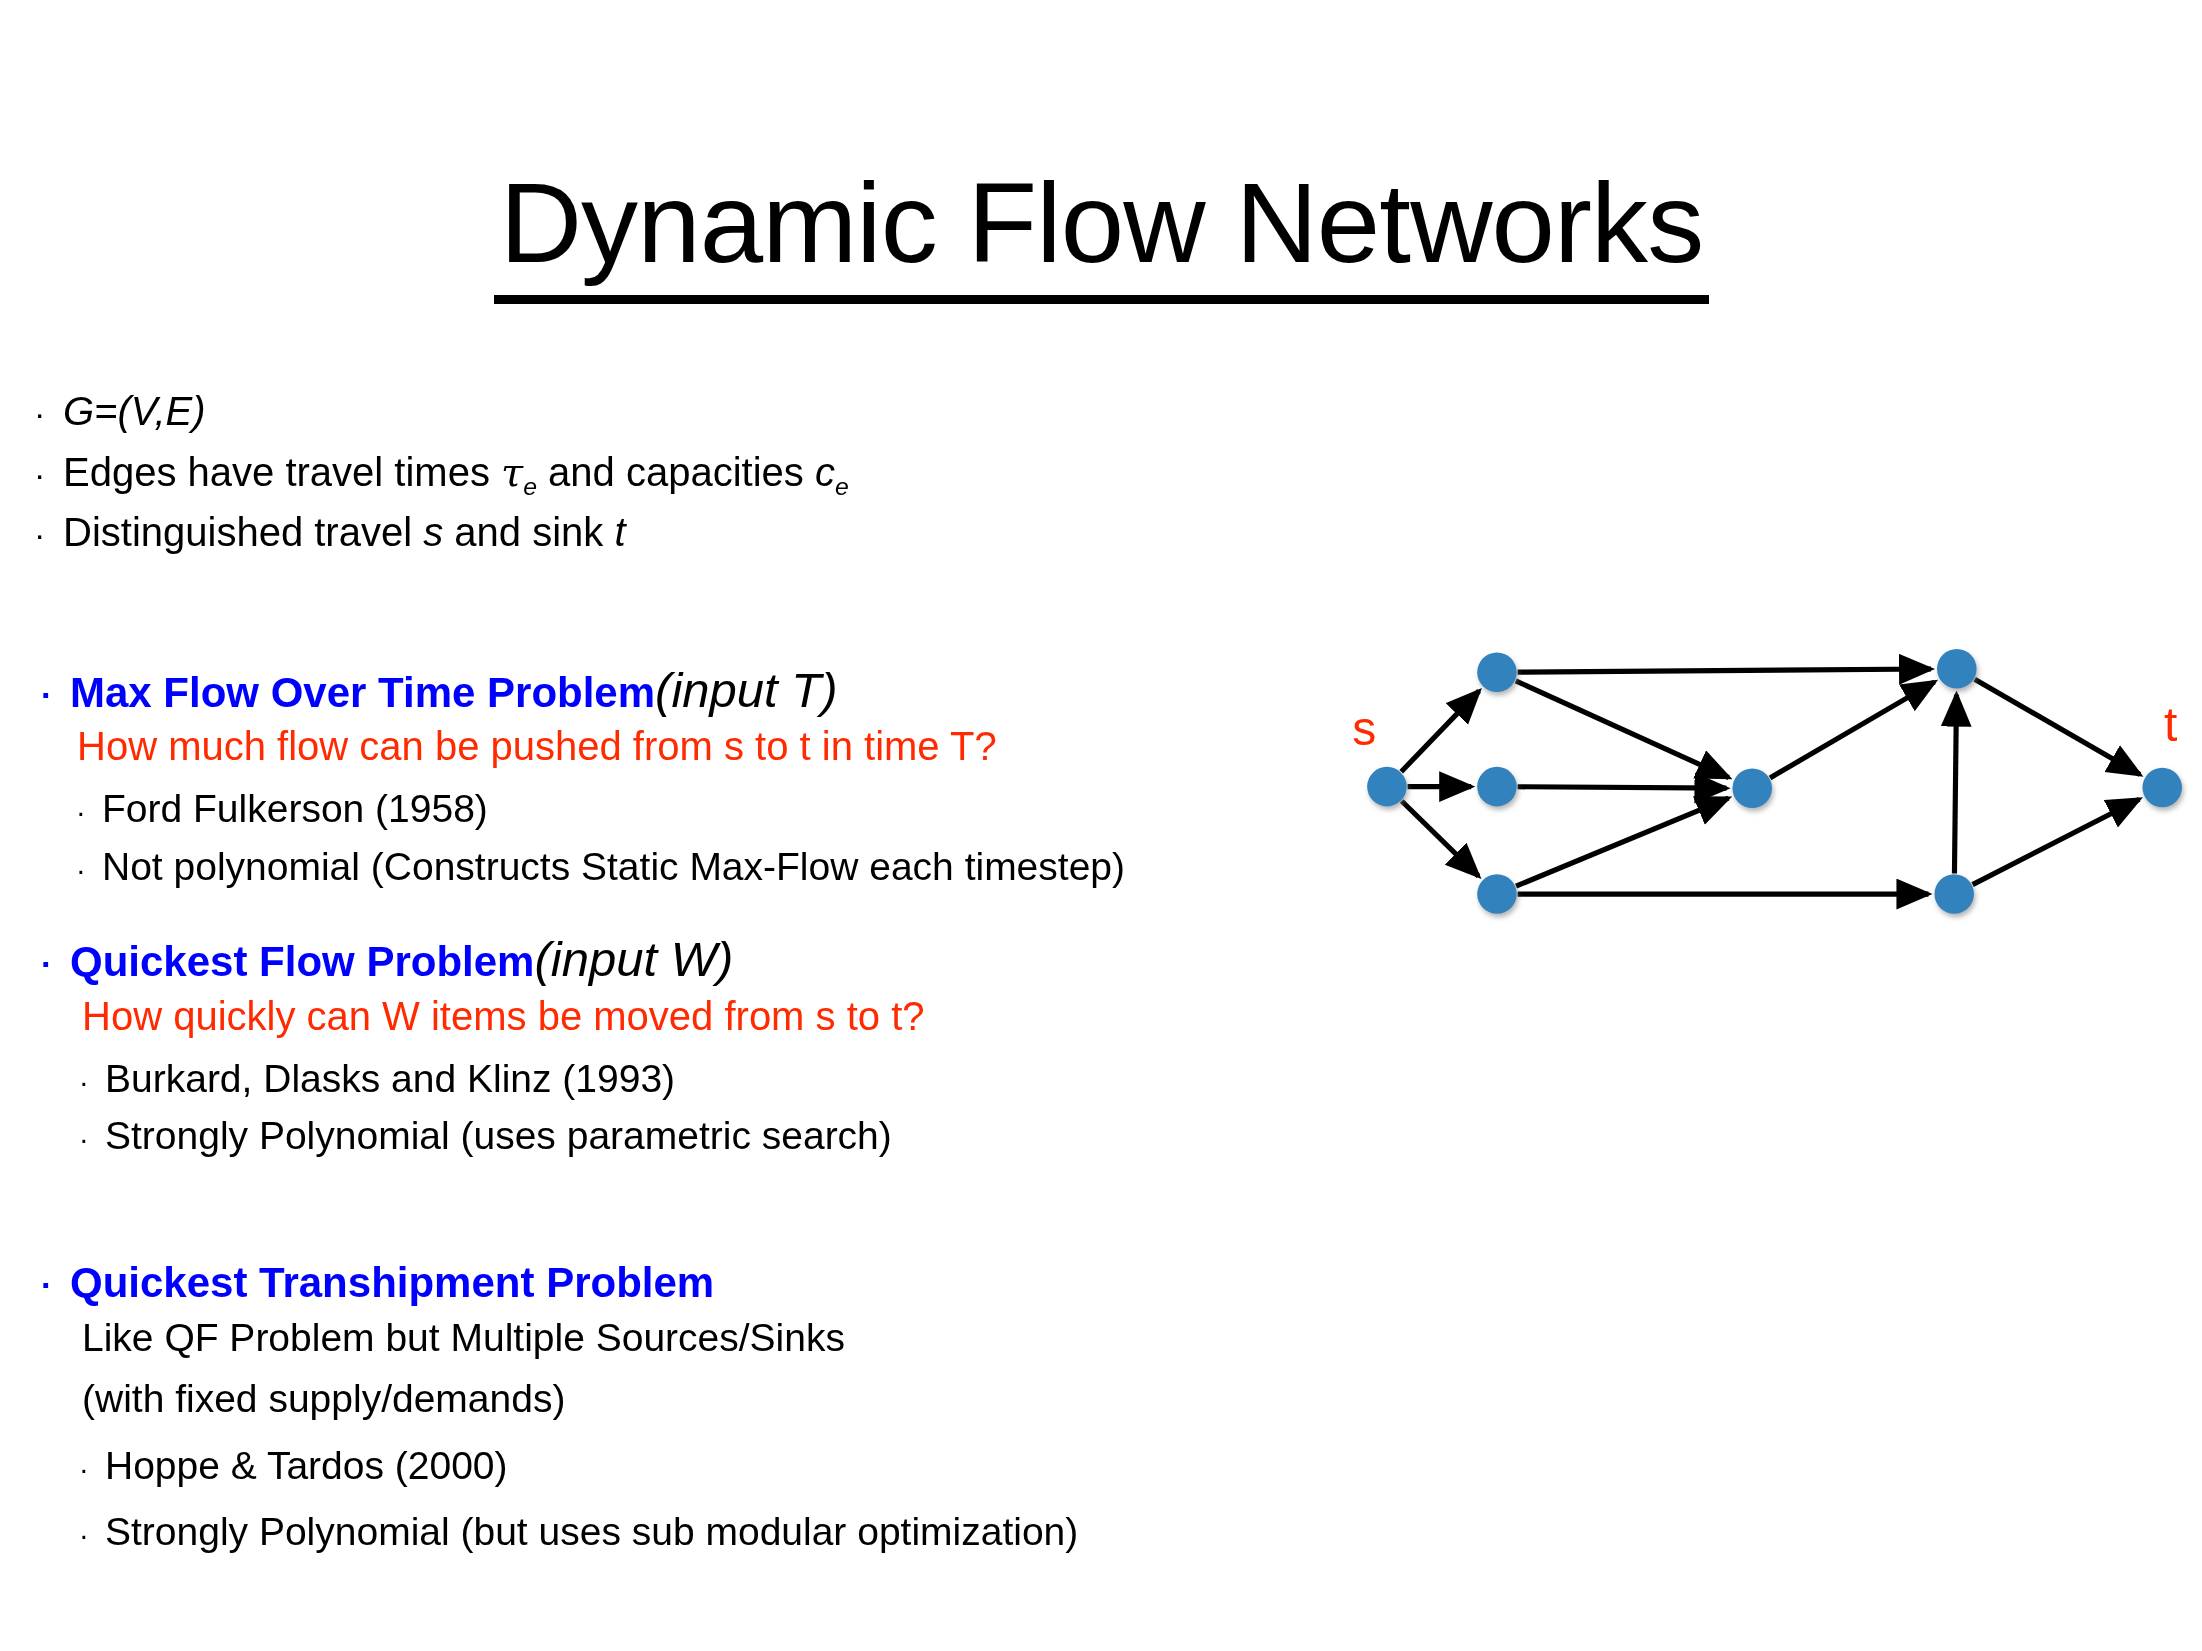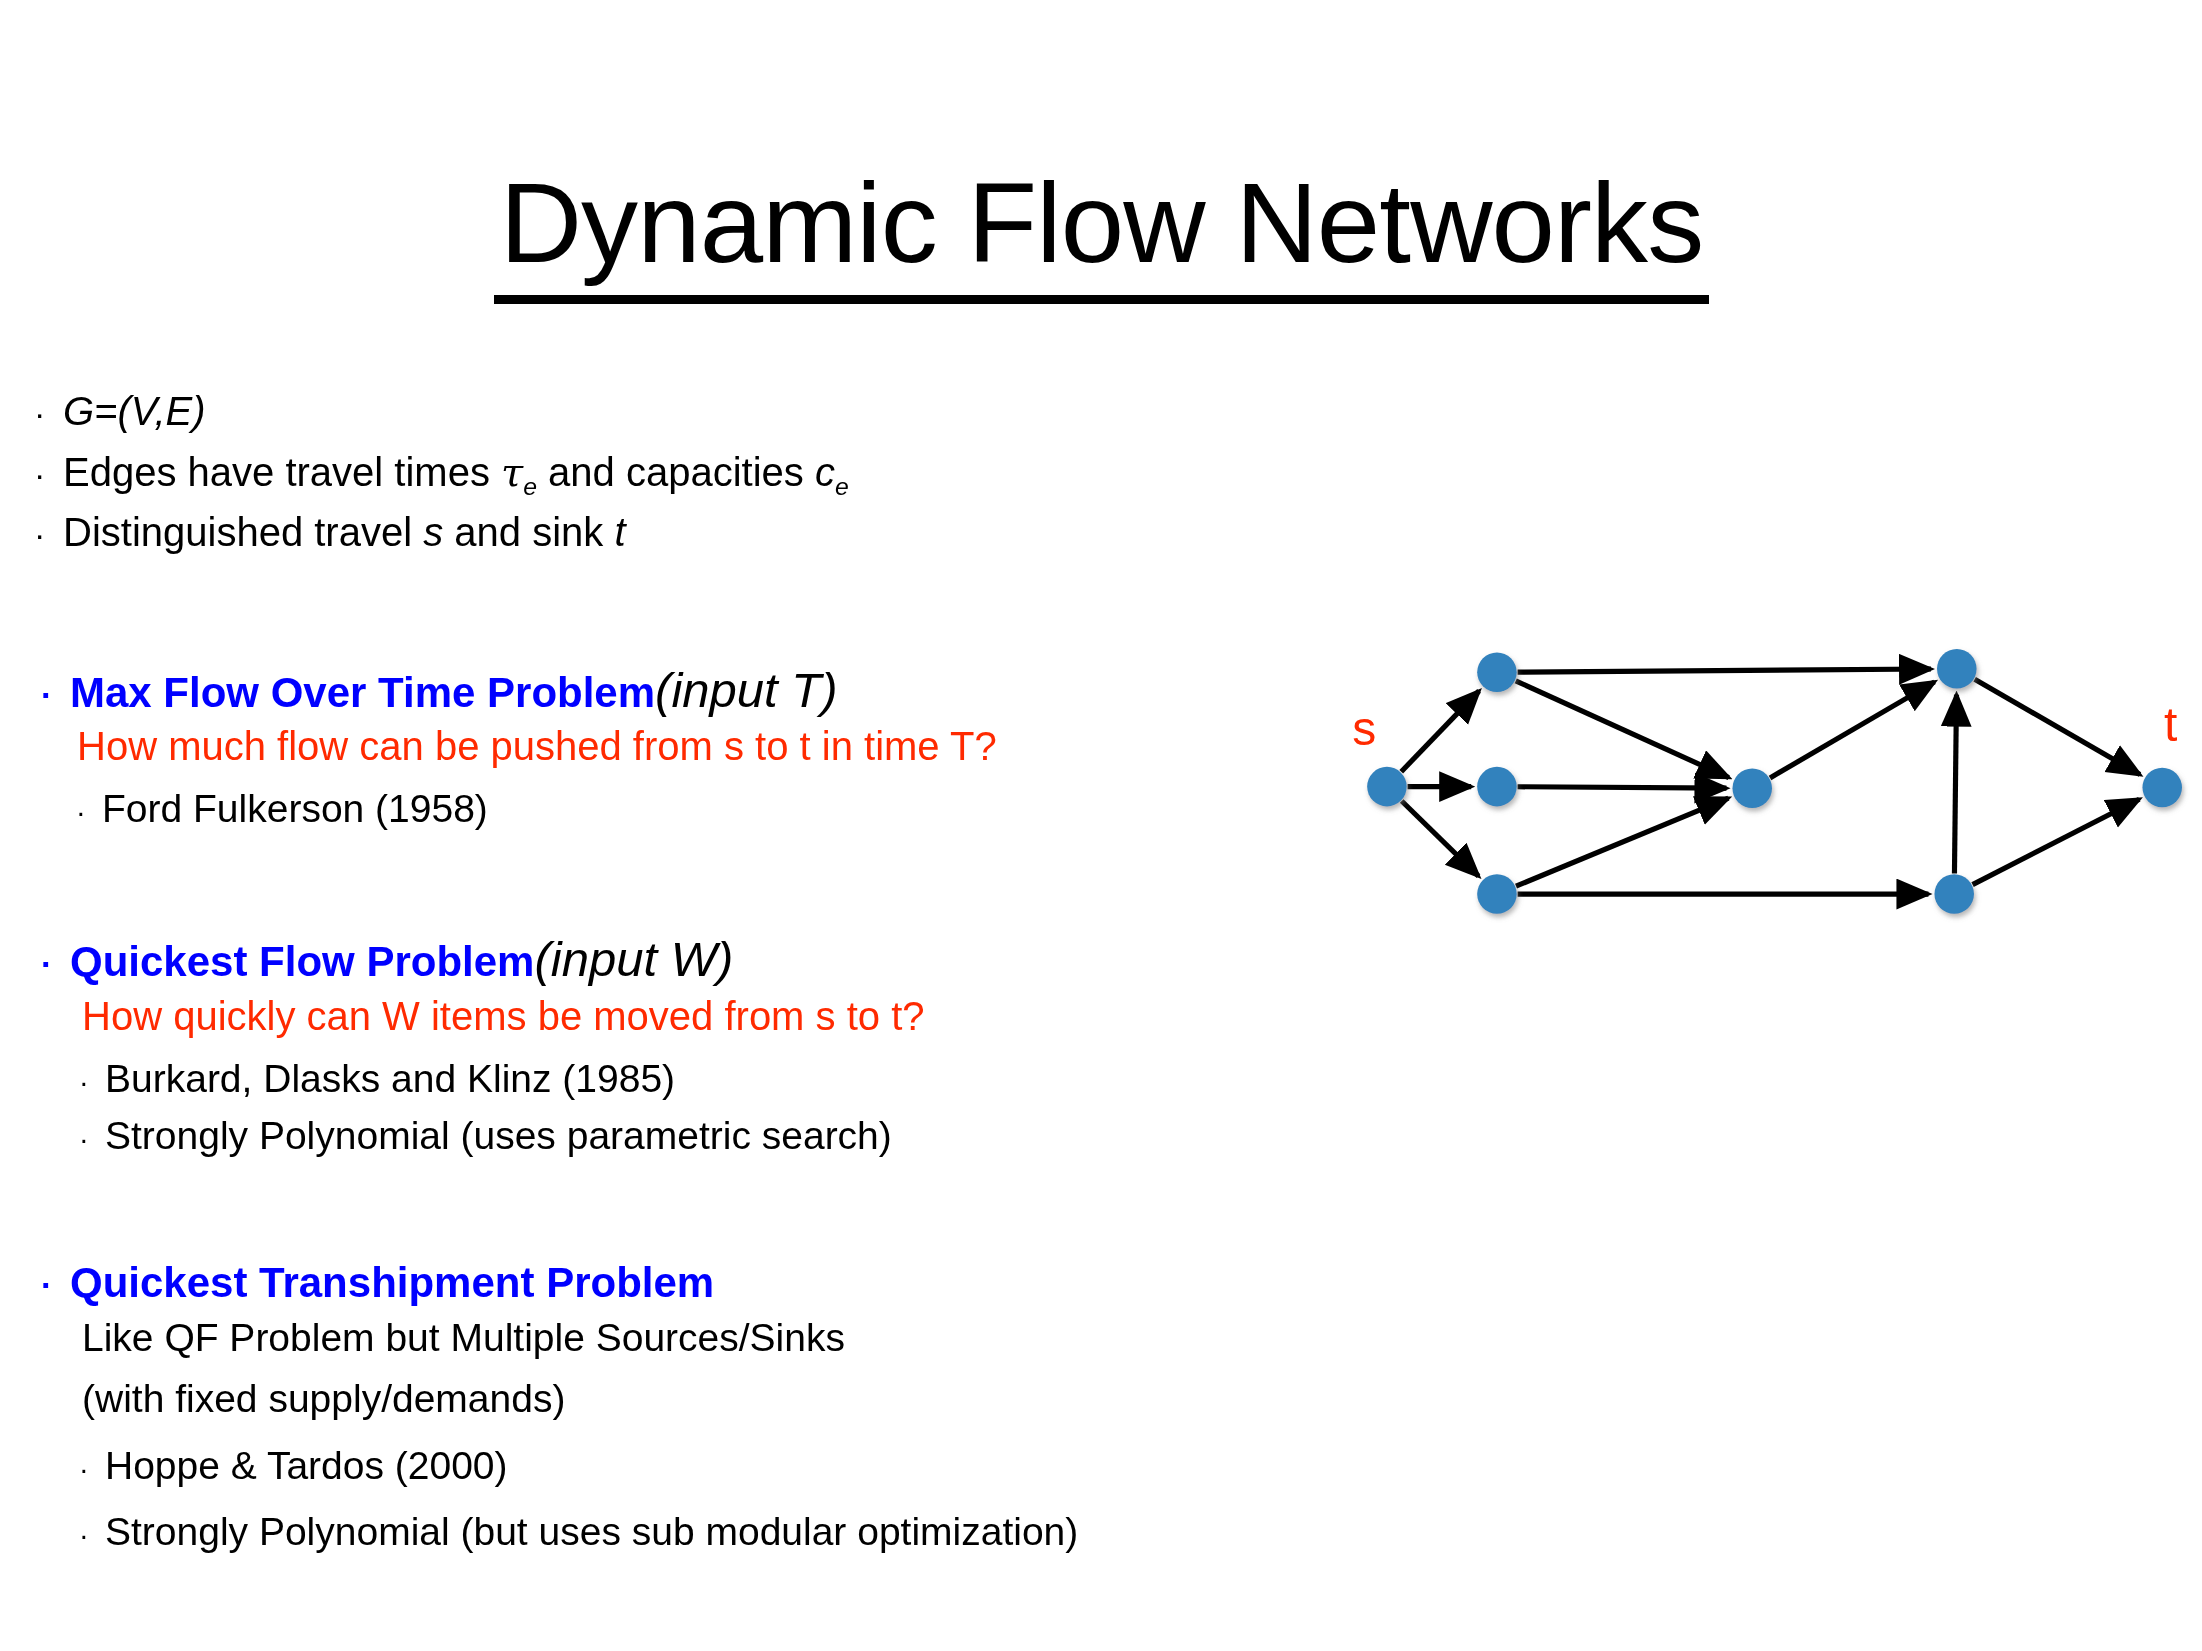--- a/index.html
+++ b/index.html
@@ -133,27 +133,30 @@
     <span class="bullet-dot">·</span><span>Distinguished travel </span><span class="ital">s</span><span> and sink </span><span class="ital">t</span>
   </div>
 
   <div class="line heading-blue" style="left:41px; top:662px;">
     <span class="bullet-dot" style="color:#0000FF;">·</span><span>Max Flow Over Time  Problem</span><span class="paren">(input T)</span>
   </div>
   <div class="line question-red" style="left:77px; top:724px;">How much flow can be pushed from s to t in time T?</div>
   <div class="line detail" style="left:76px; top:787px;">
     <span class="sub-dot">·</span><span>Ford Fulkerson (1958)</span>
   </div>
+  <div class="line detail" style="left:76px; top:845px;">
+    <span class="sub-dot">·</span><span>Not polynomial (Constructs Static Max-Flow each timestep)</span>
+  </div>
 
   <div class="line heading-blue" style="left:41px; top:931px;">
     <span class="bullet-dot" style="color:#0000FF;">·</span><span>Quickest Flow Problem</span><span class="paren">(input W)</span>
   </div>
   <div class="line question-red" style="left:82px; top:994px;">How quickly can W items be moved from s to t?</div>
   <div class="line detail" style="left:79px; top:1057px;">
-    <span class="sub-dot">·</span><span>Burkard, Dlasks and Klinz (1985)</span>
+    <span class="sub-dot">·</span><span>Burkard, Dlasks and Klinz (1993)</span>
   </div>
   <div class="line detail" style="left:79px; top:1114px;">
     <span class="sub-dot">·</span><span>Strongly Polynomial (uses parametric search)</span>
   </div>
 
   <div class="line heading-blue" style="left:41px; top:1252px;">
     <span class="bullet-dot" style="color:#0000FF;">·</span><span>Quickest Transhipment Problem</span><span class="paren"></span>
   </div>
   <div class="line plain" style="left:82px; top:1316px;">Like QF Problem but Multiple Sources/Sinks</div>
   <div class="line plain" style="left:82px; top:1377px;">(with fixed supply/demands)</div>

